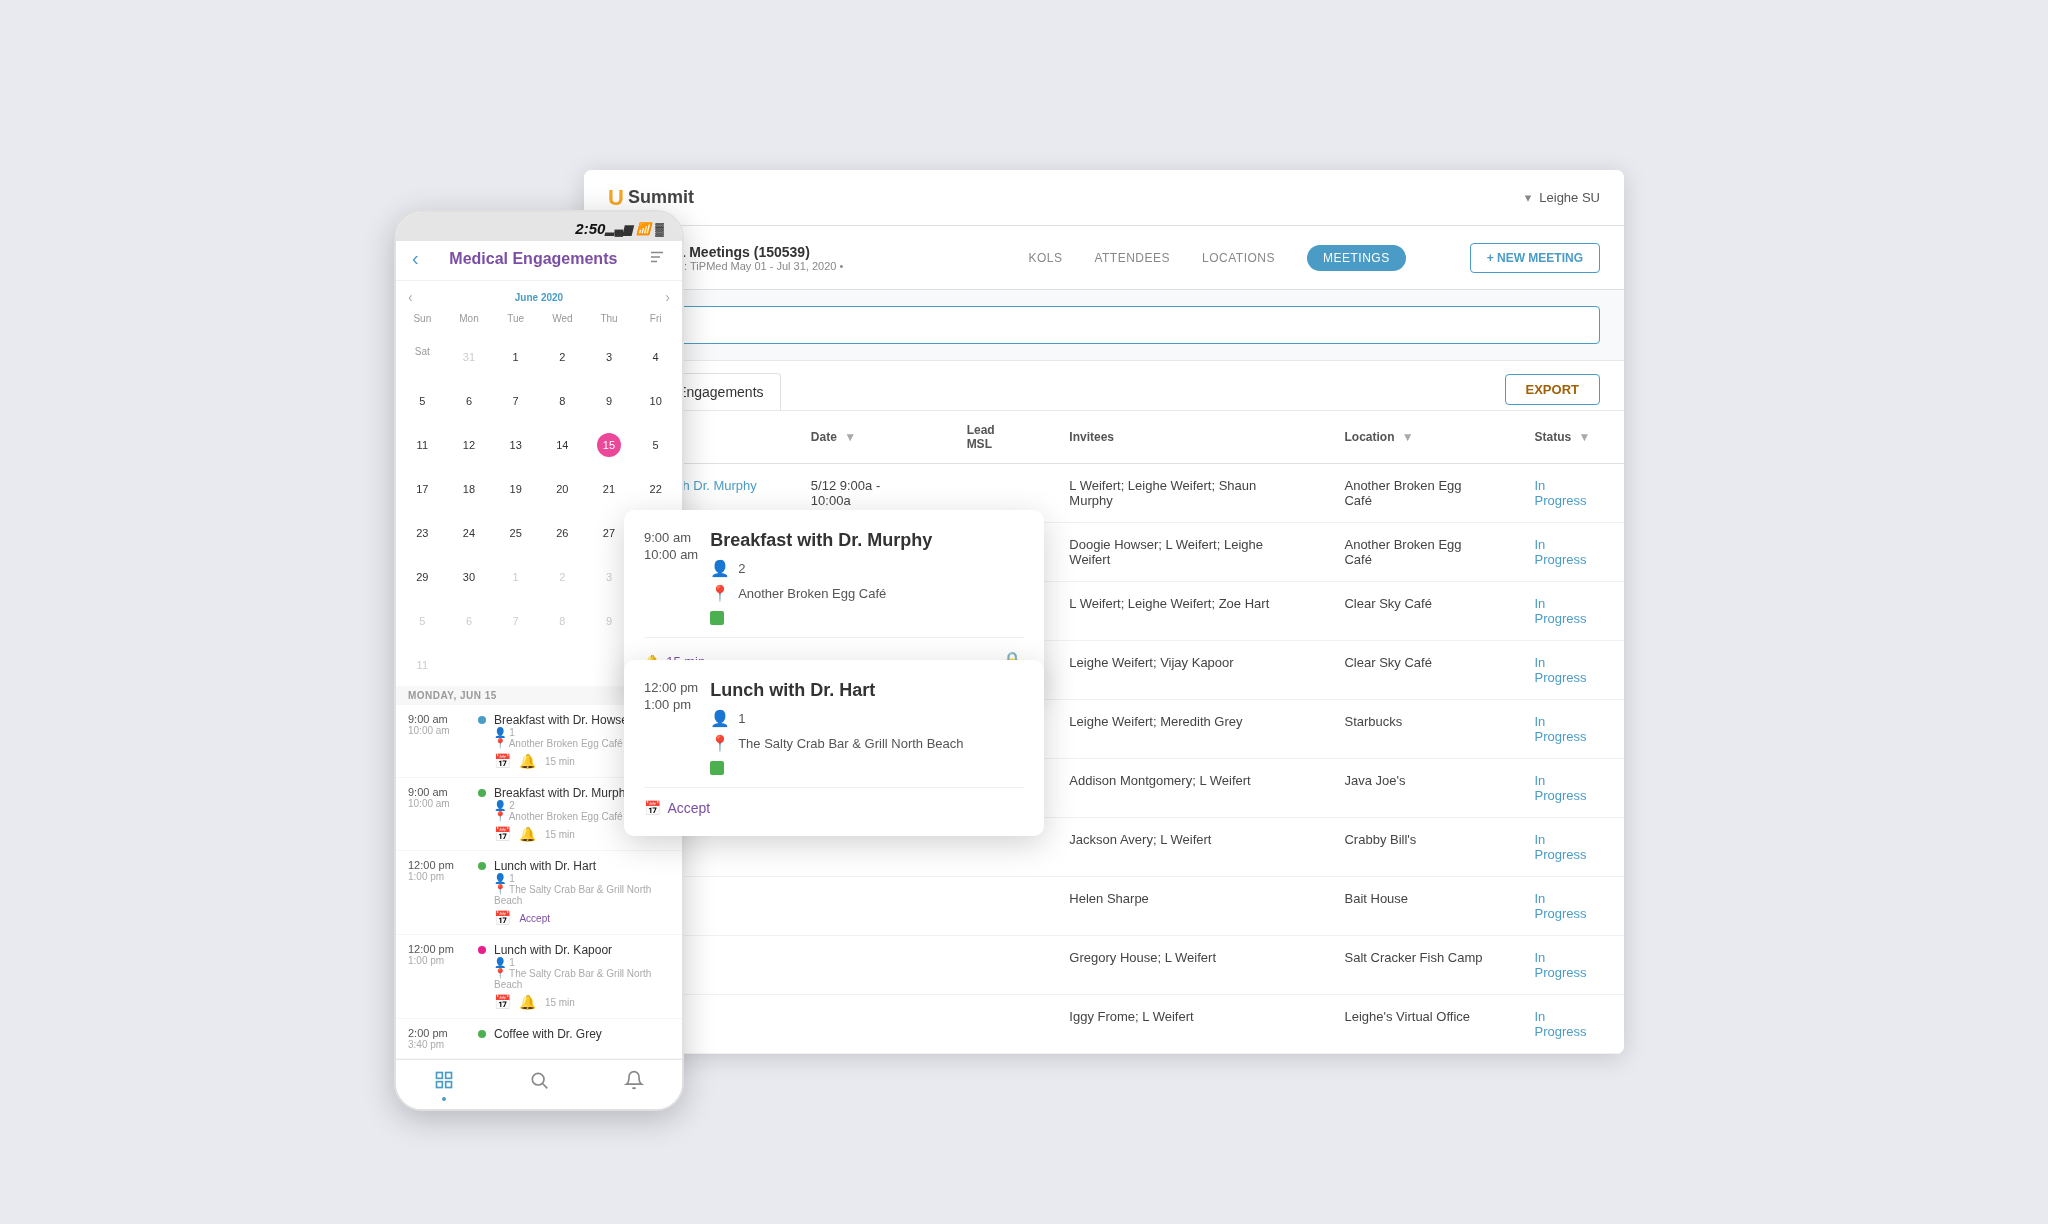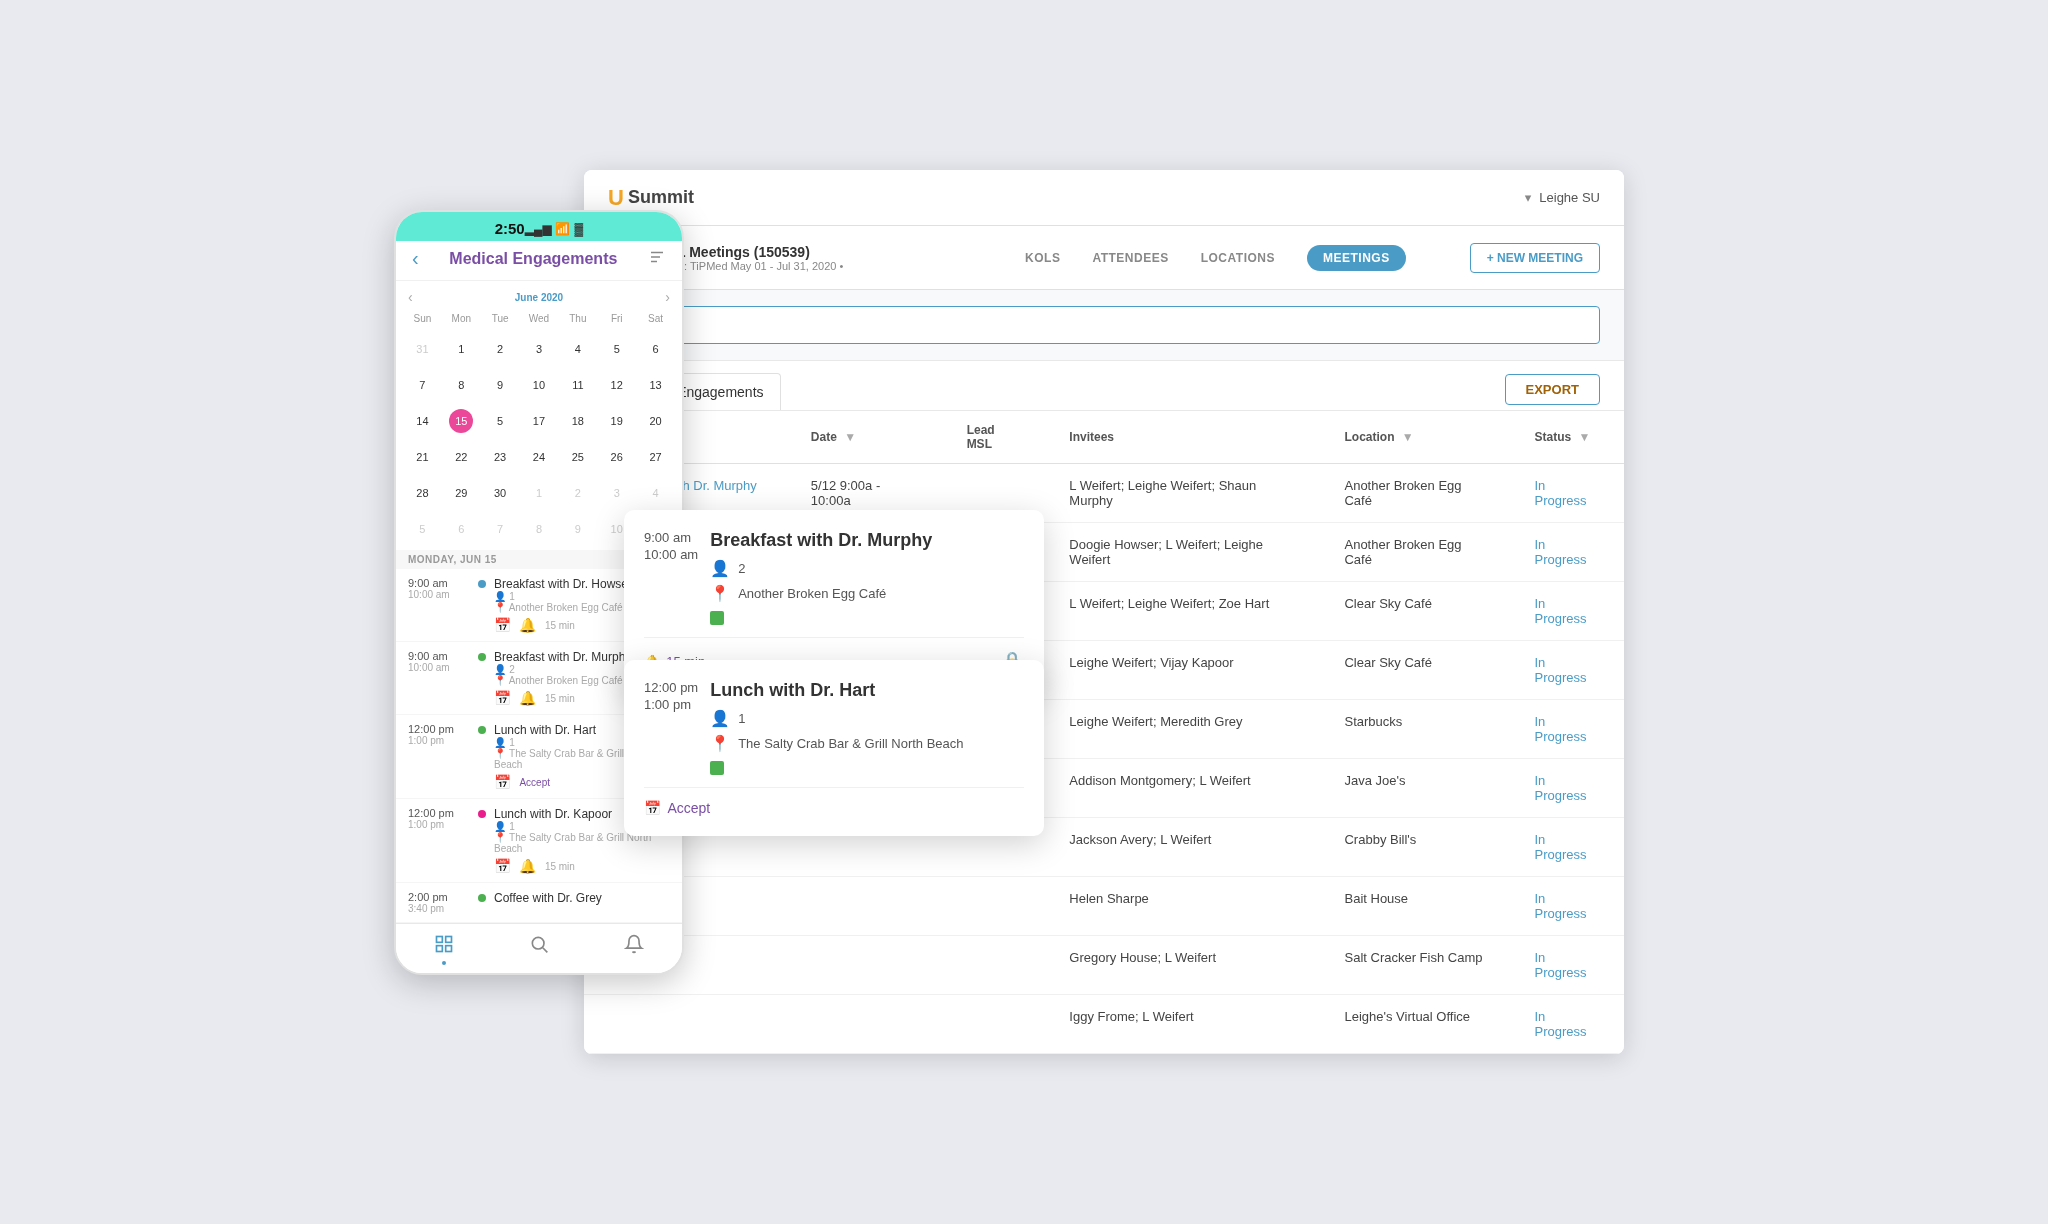--- a/index.html
+++ b/index.html
@@ -81,21 +81,21 @@
       color: #888;
     }
     .project-nav {
       margin-left: auto;
       display: flex;
       align-items: center;
       gap: 32px;
     }
     .nav-item {
       font-size: 12px;
-      font-weight: 700;
+      font-weight: 400;
       color: #888;
       text-transform: uppercase;
       letter-spacing: 0.5px;
       cursor: pointer;
       padding: 4px 0;
     }
     .nav-item.active {
       background: #4a9cc7;
       color: #fff;
       padding: 6px 16px;
@@ -214,25 +214,26 @@
       top: 40px;
       width: 290px;
       background: #fff;
       border-radius: 28px;
       box-shadow: 0 8px 32px rgba(0,0,0,0.22);
       overflow: hidden;
       border: 2px solid #e0e0e0;
       z-index: 10;
     }
     .phone-status-bar {
-      background: #5eead4;
-      display: flex;
-      align-items: center;
-      justify-content: center;
+      background: #e5e5e5;
+      display: flex;
+      align-items: center;
+      justify-content: flex-end;
       padding: 8px 18px 4px;
+      font-style: italic;
     }
     .phone-time { font-size: 15px; font-weight: 700; color: #111; }
     .phone-icons { display: flex; gap: 4px; align-items: center; font-size: 12px; color: #333; }
 
     
     .mobile-header {
       background: #fff;
       display: flex;
       align-items: center;
       padding: 6px 16px 10px;
@@ -254,21 +255,21 @@
       background: #fff;
     }
     .cal-nav {
       display: flex;
       align-items: center;
       justify-content: space-between;
       margin-bottom: 6px;
     }
     .cal-nav-arrow { color: #aaa; font-size: 14px; cursor: pointer; }
     .cal-month { font-size: 10px; font-weight: 600; color: #4a9cc7; }
-    .cal-grid { display: grid; grid-template-columns: repeat(7, 1fr); gap: 10px; }
+    .cal-grid { display: grid; grid-template-columns: repeat(6, 1fr); gap: 18px; }
     .cal-day-header {
       text-align: center;
       font-size: 10px;
       color: #999;
       padding: 2px 0;
     }
     .cal-day {
       text-align: center;
       font-size: 11px;
       color: #333;

